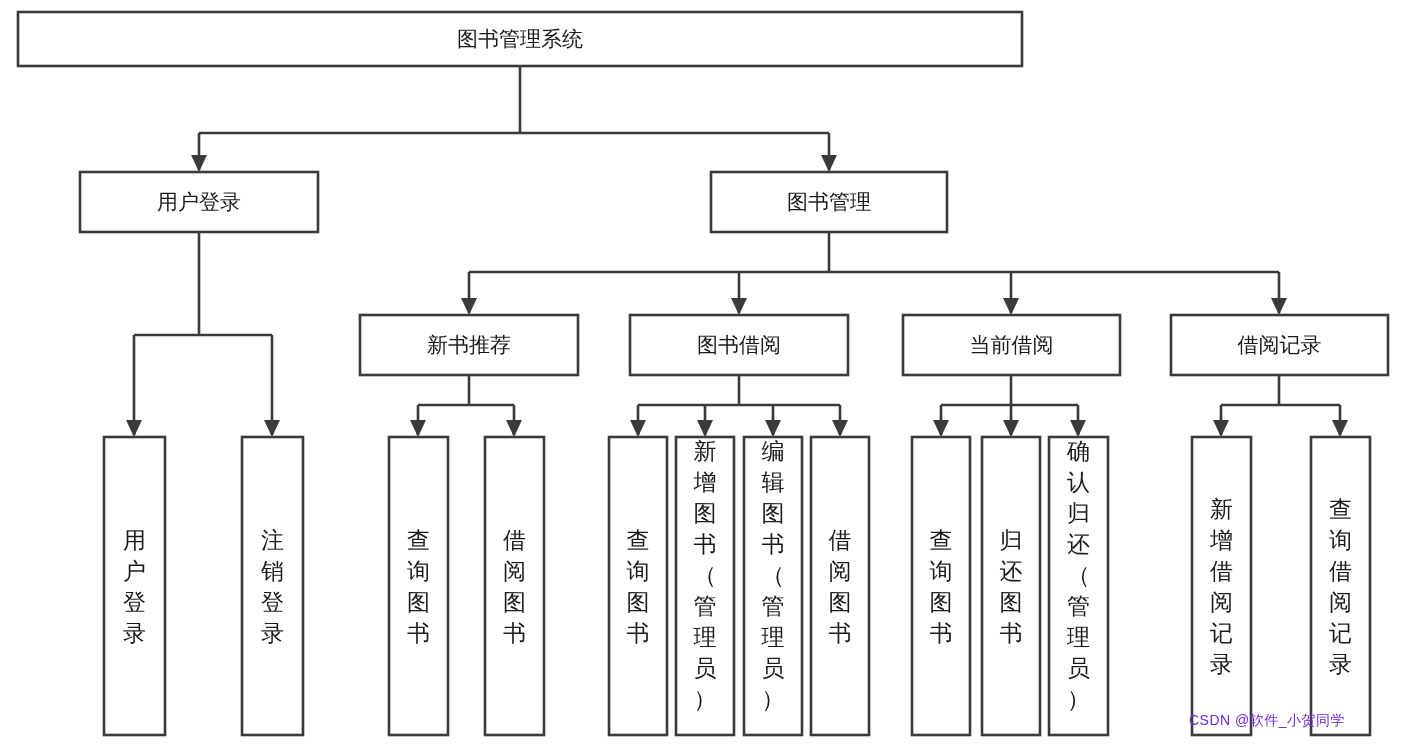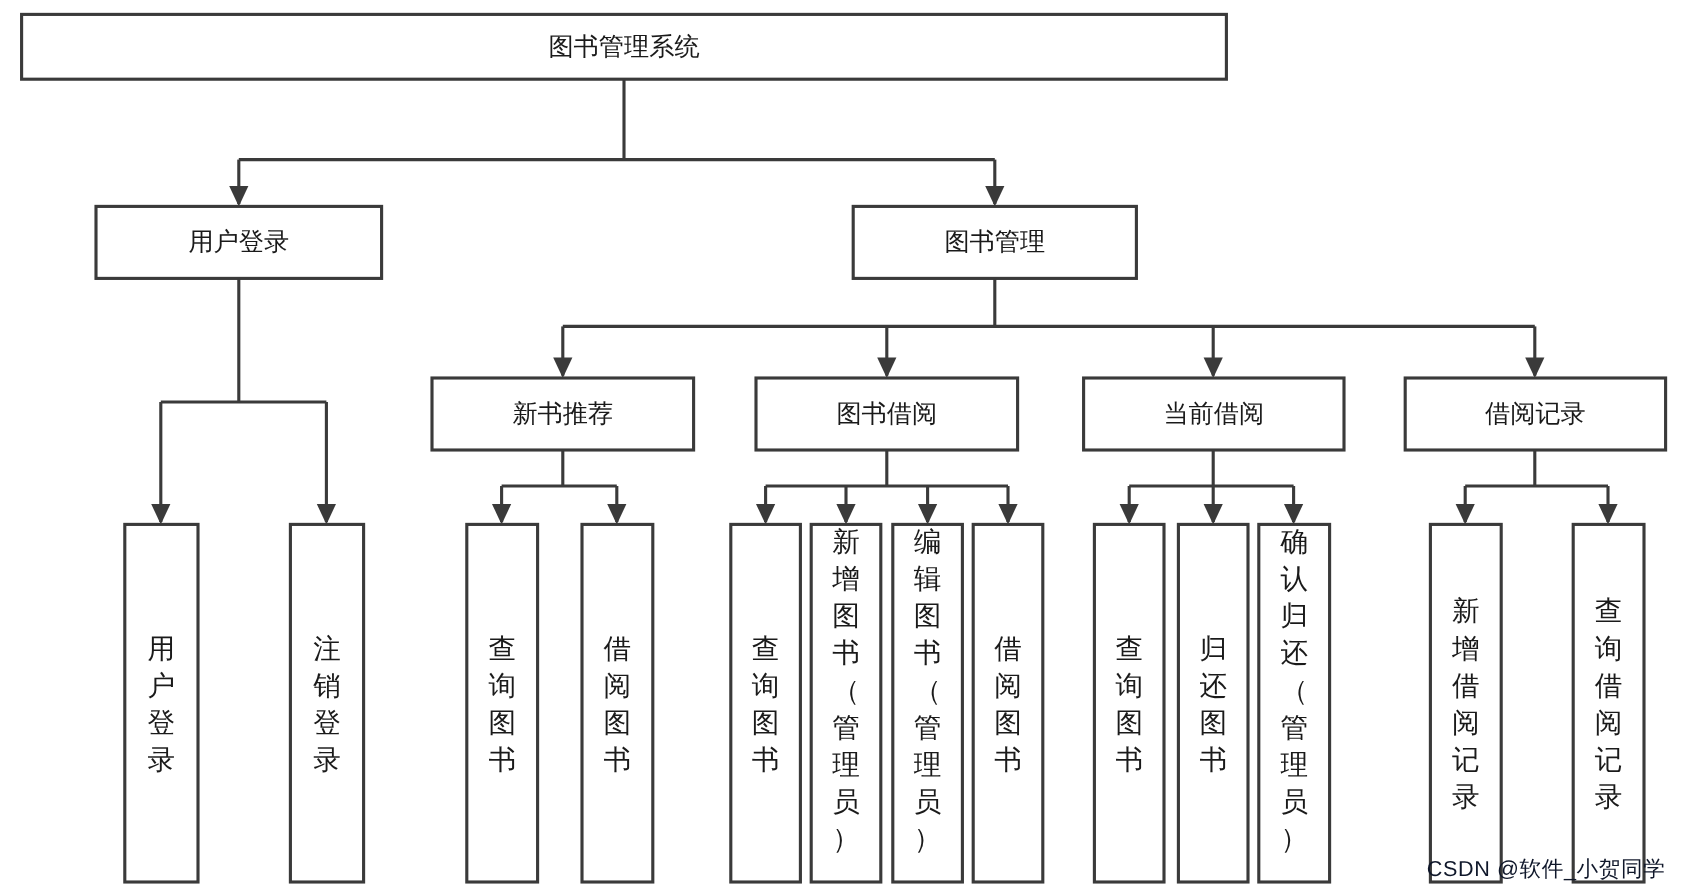--- a/index.html
+++ b/index.html
@@ -50,22 +50,22 @@
   }
   .node-label-v {
     font-family: "Liberation Sans", "DejaVu Sans", sans-serif;
     font-size: 23px;
     fill: #1a1a1a;
     text-anchor: middle;
   }
   .watermark-text {
     position: absolute;
     font-family: "Liberation Sans", "DejaVu Sans", sans-serif;
-    font-size: 18px;
-    color: #0f172a;
+    font-size: 14px;
+    color: #6d28d9;
     white-space: nowrap;
     left: 1189px;
     top: 712px;
     letter-spacing: 0.5px;
   }
 </style>
 </head>
 <body>
 
 <div id="diagram-root">

